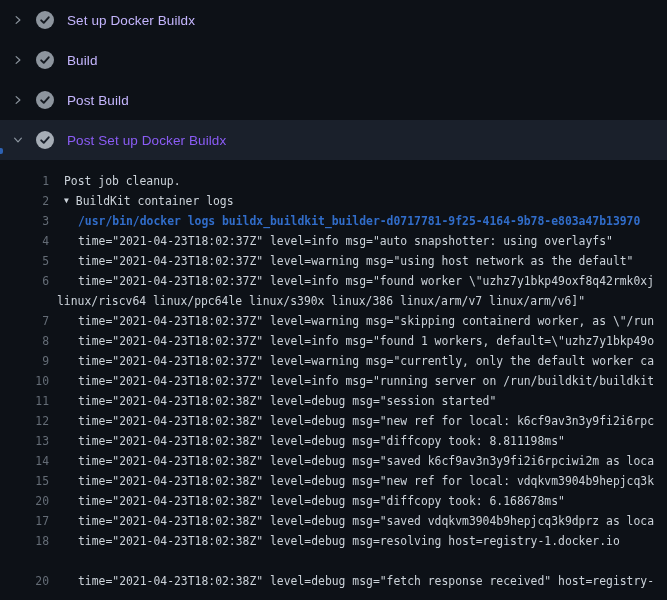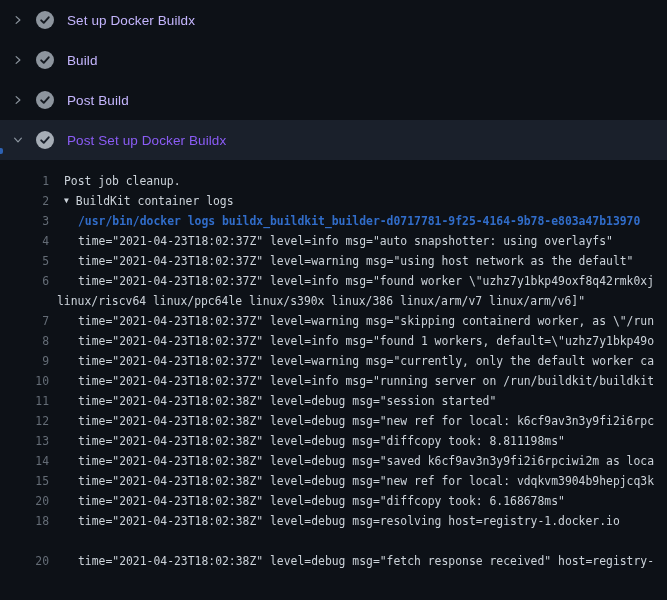--- a/index.html
+++ b/index.html
@@ -223,20 +223,24 @@
   <div class="log-row indent-child">
     <span class="lnum">15</span>
     <span class="ltext-wrap"><span class="ltext">time="2021-04-23T18:02:38Z" level=debug msg="new ref for local: vdqkvm3904b9hepjcq3k</span></span>
   </div>
 
   <div class="log-row indent-child">
     <span class="lnum">20</span>
     <span class="ltext-wrap"><span class="ltext">time="2021-04-23T18:02:38Z" level=debug msg="diffcopy took: 6.168678ms"</span></span>
   </div>
 
+  <div class="log-row indent-child">
+    <span class="lnum">17</span>
+    <span class="ltext-wrap"><span class="ltext">time="2021-04-23T18:02:38Z" level=debug msg="saved vdqkvm3904b9hepjcq3k9dprz as loca</span></span>
+  </div>
 
   <div class="log-row indent-child">
     <span class="lnum">18</span>
     <span class="ltext-wrap"><span class="ltext">time="2021-04-23T18:02:38Z" level=debug msg=resolving host=registry-1.docker.io</span></span>
   </div>
 
 
   <div class="log-row indent-wrap">
     <span class="lnum"></span>
   </div>

